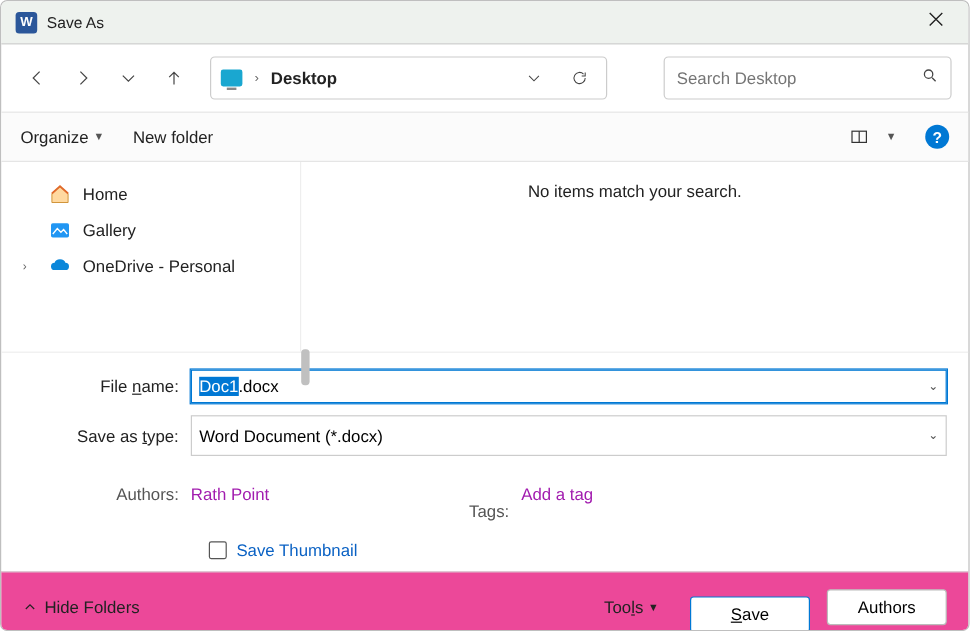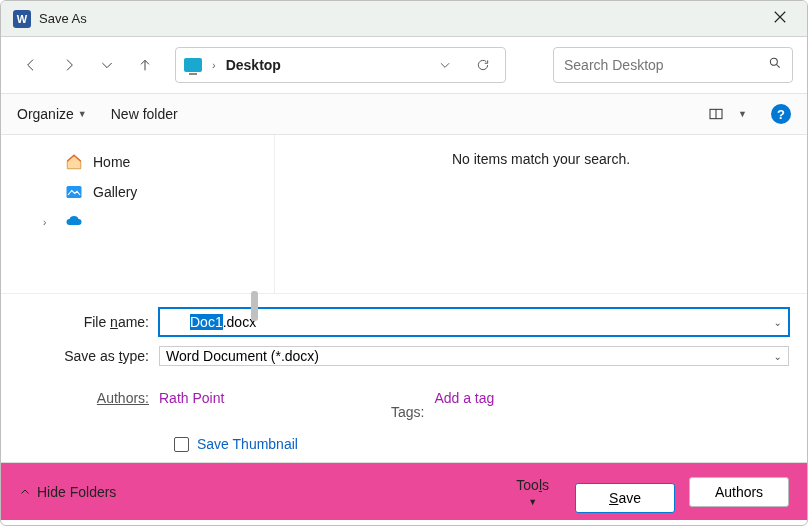--- a/index.html
+++ b/index.html
@@ -24,49 +24,49 @@
   .searchbox input { border: none; outline: none; flex: 1; font-size: 14px; color: #333; background: transparent; }
   .searchbox .search-icon svg { width: 14px; height: 14px; stroke: #444; stroke-width: 1.8; fill: none; }
 
   .toolbar { height: 42px; border-top: 1px solid #e5e5e5; border-bottom: 1px solid #e5e5e5; background: #fbfbfb; display: flex; align-items: center; padding: 0 16px; gap: 24px; }
   .toolbar .tbtn { font-size: 14px; color: #222; cursor: pointer; display: flex; align-items: center; gap: 4px; }
   .toolbar .caret { font-size: 9px; color: #555; }
   .toolbar .spacer { flex: 1; }
   .toolbar .view svg { width: 16px; height: 16px; stroke: #333; stroke-width: 1.5; fill: none; }
   .toolbar .help { width: 20px; height: 20px; border-radius: 10px; background: #0078d4; color: #fff; font-size: 13px; font-weight: bold; display: flex; align-items: center; justify-content: center; cursor: pointer; }
 
-  .body-area { display: flex; height: 158px; padding-left: 24px; }
+  .body-area { display: flex; height: 158px; }
   .sidebar { width: 250px; padding: 12px 0; border-right: 1px solid #eee; }
   .tree-item { display: flex; align-items: center; padding: 6px 20px 6px 40px; font-size: 14px; color: #222; gap: 10px; cursor: pointer; }
   .tree-item.expandable { padding-left: 18px; }
   .tree-item .expand { width: 12px; font-size: 10px; color: #666; }
   .tree-icon { width: 18px; height: 18px; display: flex; align-items: center; justify-content: center; }
   .scroll-thumb { position: absolute; left: 250px; top: 156px; width: 7px; height: 30px; background: #c0c0c0; border-radius: 3px; }
   .content { flex: 1; display: flex; align-items: flex-start; justify-content: center; padding-top: 16px; font-size: 14px; color: #222; position: relative; }
 
   .form-area { padding: 14px 18px 10px 18px; border-top: 1px solid #eee; }
   .form-row { display: flex; align-items: center; margin-bottom: 10px; }
   .form-row .label { width: 140px; text-align: right; font-size: 14px; color: #222; padding-right: 10px; }
   .form-row .field { flex: 1; }
   .filename-input { width: 100%; height: 28px; border: 1px solid #0078d4; outline: 1px solid #0078d4; padding: 0 6px; font-size: 14px; }
-  .filename-input .sel { background: #0078d4; color: #fff; margin-left: 24px; }
-  .type-select { width: 100%; height: 20px; border: 1px solid #ccc; padding: 0 6px; font-size: 14px; display: flex; align-items: center; justify-content: space-between; cursor: pointer; }
+  .filename-input .sel { background: #0078d4; color: #fff; }
+  .type-select { width: 100%; height: 34px; border: 1px solid #ccc; padding: 0 6px; font-size: 14px; display: flex; align-items: center; justify-content: space-between; cursor: pointer; }
   .meta-row { display: flex; align-items: center; margin-top: 6px; padding-left: 0; }
-  .meta-row .mlabel { width: 140px; text-align: right; font-size: 14px; color: #555; padding-right: 10px; text-decoration: underline; }
+  .meta-row .mlabel { width: 140px; text-align: right; font-size: 14px; color: #555; padding-right: 10px; }
   .meta-row .mlink { font-size: 14px; color: #a21caf; cursor: pointer; }
   .meta-row .gap { width: 150px; }
   .meta-row .mlabel2 { width: 60px; text-align: right; font-size: 14px; color: #555; padding-right: 10px; margin-top: 28px; }
   .thumb-row { display: flex; align-items: center; margin-top: 16px; padding-left: 155px; gap: 8px; }
   .thumb-row .cb { width: 15px; height: 15px; border: 1px solid #555; border-radius: 2px; cursor: pointer; }
   .thumb-row .cblabel { font-size: 14px; color: #0b62c4; cursor: pointer; }
 
   .footer { height: 58px; background: #ec4899; border-top: 1px solid #ddd; display: flex; align-items: center; padding: 0 18px; gap: 14px; }
   .footer .hide { display: flex; align-items: center; gap: 6px; font-size: 14px; color: #222; cursor: pointer; }
   .footer .spacer { flex: 1; }
-  .footer .tools { display: flex; align-items: center; gap: 4px; font-size: 14px; color: #222; cursor: pointer; margin-right: 12px; flex-direction: column; }
+  .footer .tools { display: flex; align-items: center; gap: 4px; font-size: 14px; color: #222; cursor: pointer; margin-right: 12px; }
   .footer button { height: 30px; padding: 0 22px; font-size: 14px; background: #fff; border: 1px solid #bbb; border-radius: 3px; cursor: pointer; min-width: 100px; }
   .footer button.primary { border: 1px solid #0078d4; margin-top: 13px; }
   .underline-accesskey { text-decoration: underline; }
 </style>
 </head>
 <body>
 
 <div class="titlebar">
   <div class="app-icon">W</div>
   <div class="title">Save As</div>
@@ -163,20 +163,21 @@
         </span>
       <span>Gallery</span>
     </div>
     <div class="tree-item expandable">
       <span class="expand">›</span>
       <span class="tree-icon">
           <svg width="18" height="18" viewBox="0 0 24 24">
             <path d="M6 16 Q2 16 2 12 Q2 8 6 8 Q7 4 12 4 Q17 4 18 8 Q22 8 22 12 Q22 16 18 16 Z" fill="#0b87da"></path>
           </svg>
         </span>
+      <span>OneDrive - Personal</span>
     </div>
   </div>
   <div class="scroll-thumb"></div>
   <div class="content">
     <span>No items match your search.</span>
   </div>
 </div>
 
 <div class="form-area">
   <div class="form-row">

